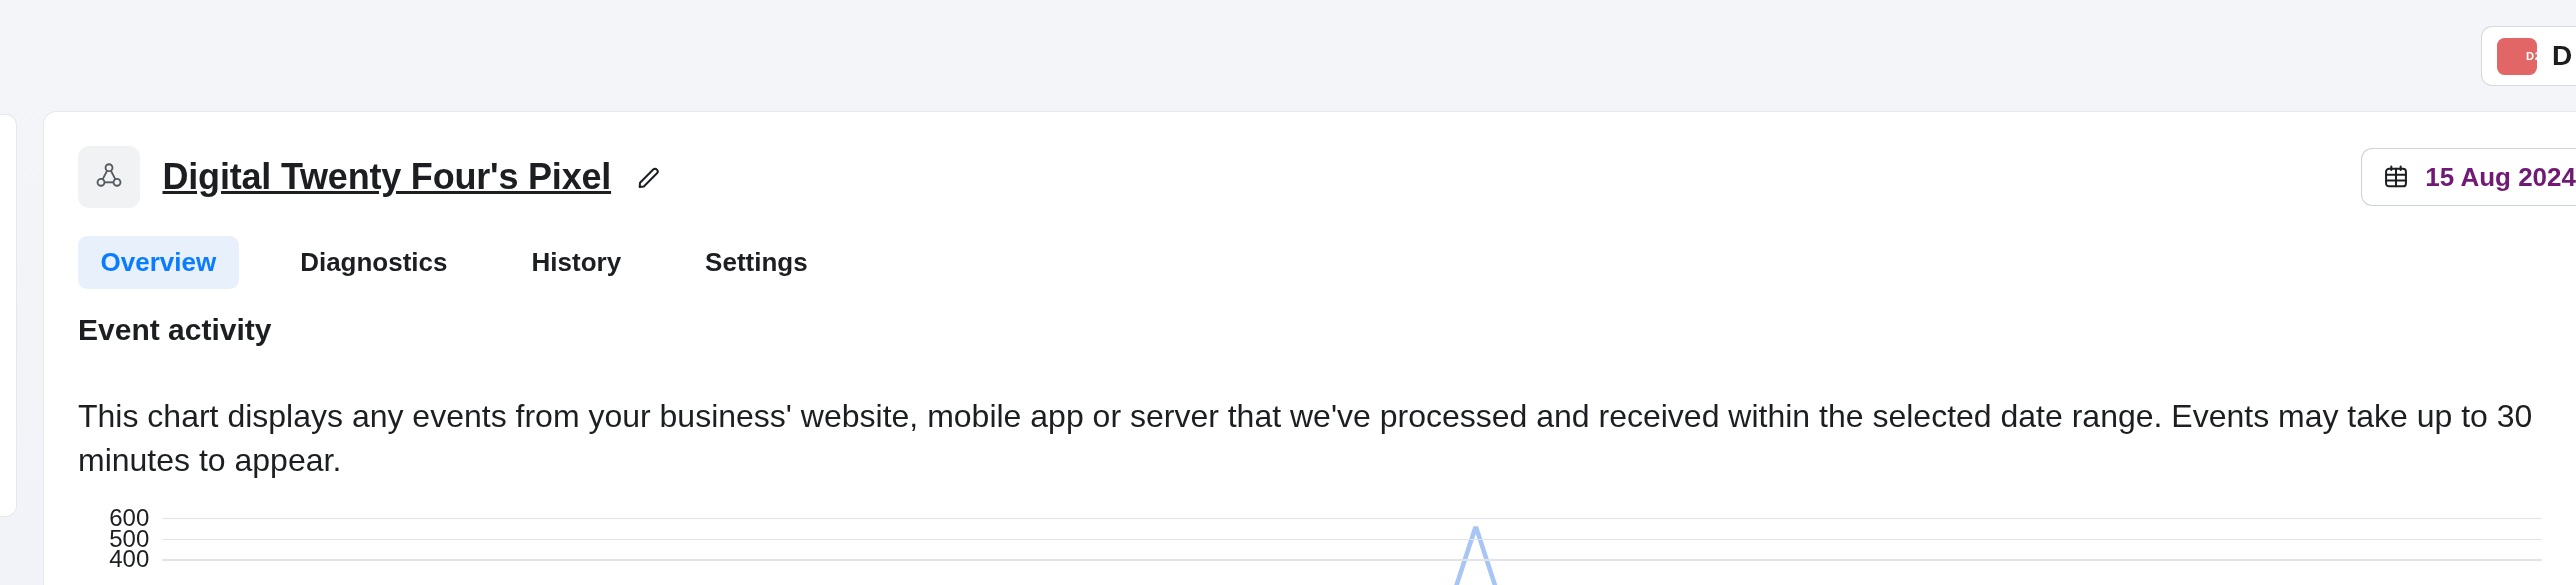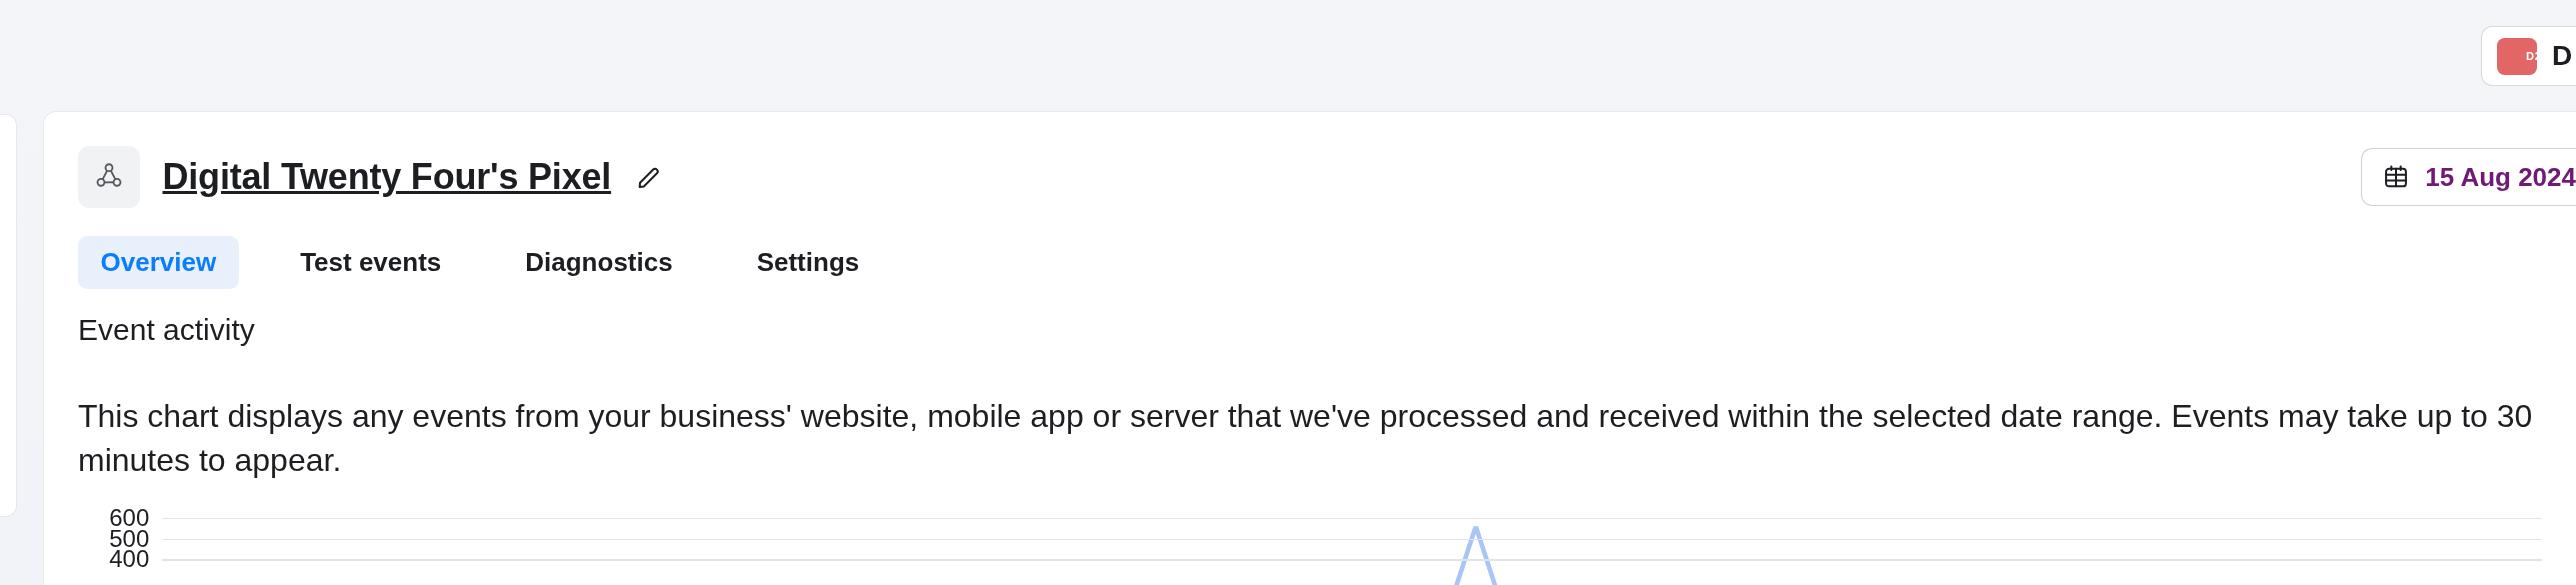--- a/index.html
+++ b/index.html
@@ -152,21 +152,21 @@
     background: #e7f0fb;
     font-weight: 700;
   }
 
   
   .section {
     padding: 0 34px;
   }
   .section-title {
     font-size: 30px;
-    font-weight: 400;
+    font-weight: 700;
     color: #1c1e21;
     margin-bottom: 13px;
   }
   .section-desc {
     font-size: 32px;
     font-weight: 400;
     color: #1c1e21;
     line-height: 1.35;
     margin-top: 48px;
   }
@@ -259,22 +259,22 @@
         <path d="M3.5 15 H20.5"></path>
         <path d="M8 3 V6"></path>
         <path d="M16 3 V6"></path>
       </svg>
       <span>15 Aug 2024</span>
     </div>
   </div>
 
   <div class="tabs">
     <div class="tab active"><span>Overview</span></div>
-    <div class="tab"><span>Test events</span></div>
     <div class="tab"><span>Diagnostics</span></div>
+    <div class="tab"><span>History</span></div>
     <div class="tab"><span>Settings</span></div>
   </div>
 
   <div class="section">
     <div class="section-title">Event activity</div>
     <div class="section-desc">This chart displays any events from your business' website, mobile app or server that we've processed and received within the selected date range. Events may take up to 30 minutes to appear.</div>
   </div>
 
   <div class="chart-wrap">
     <div class="y-ticks">

